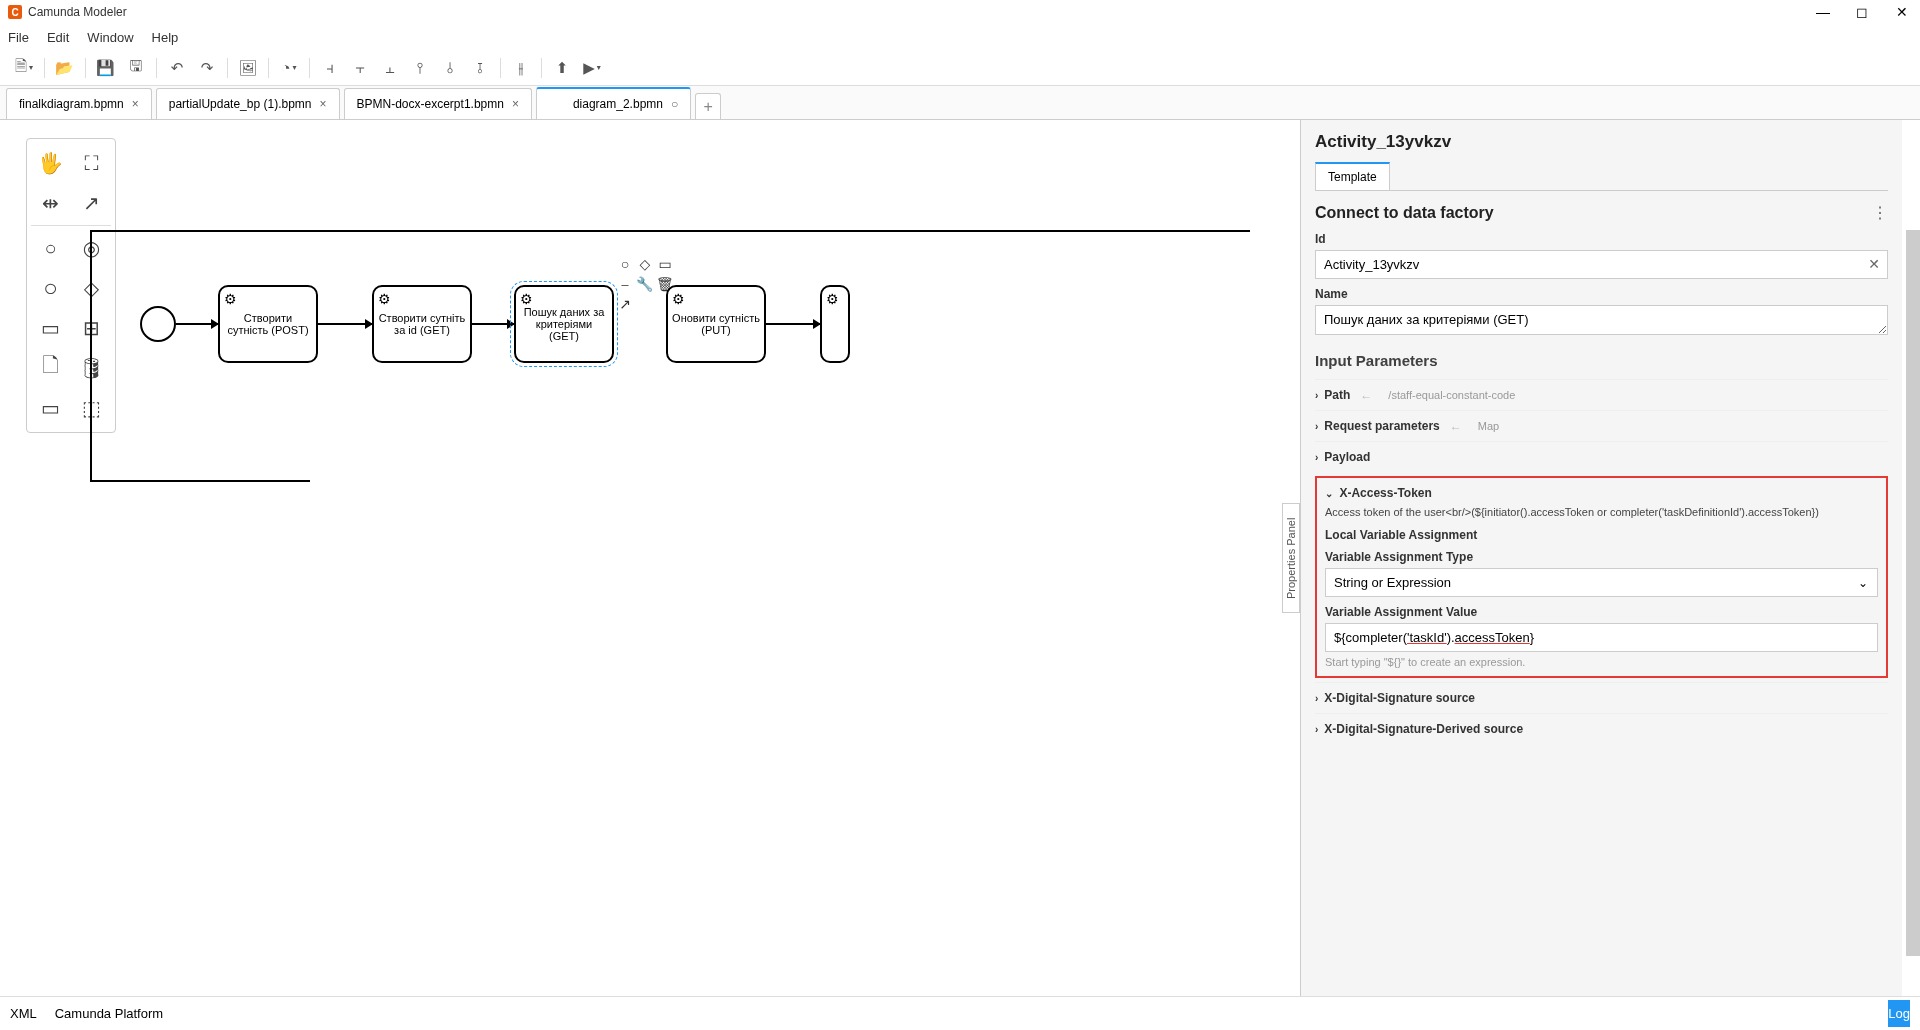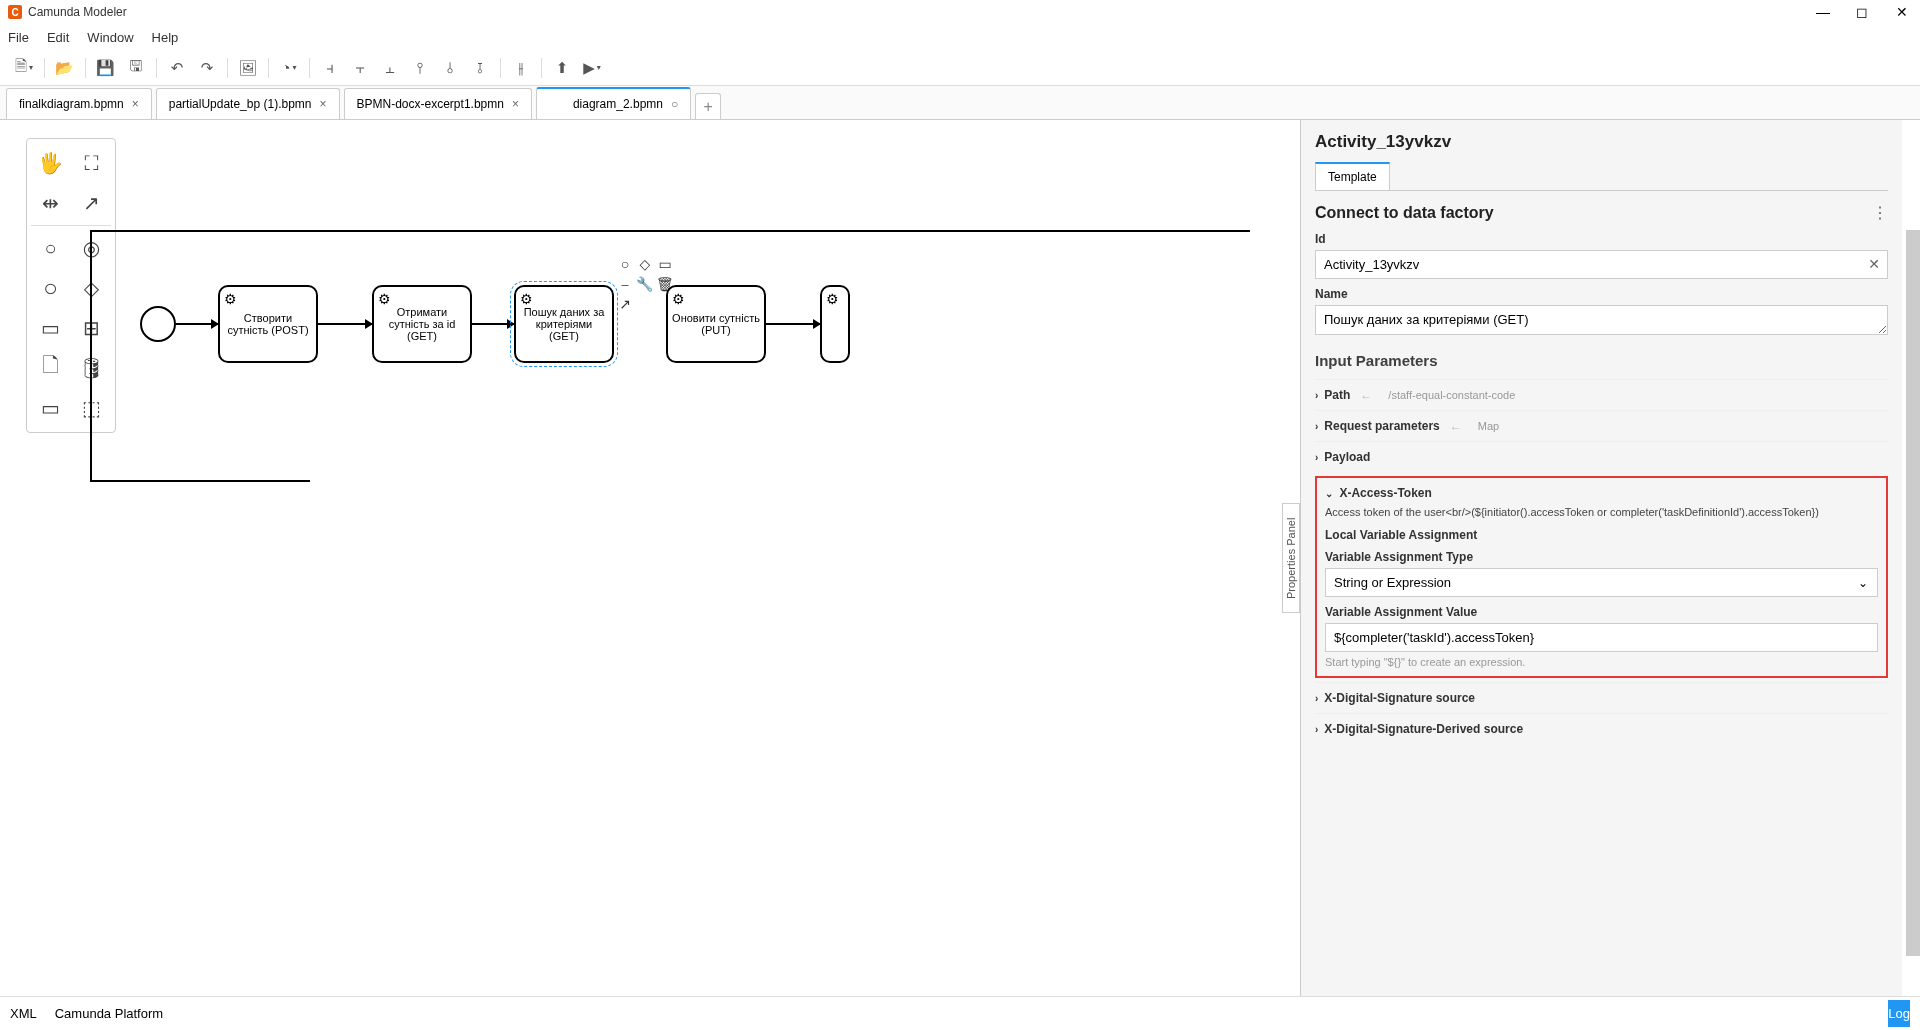--- a/index.html
+++ b/index.html
@@ -87,21 +87,21 @@
 .toggle-row { display: flex; align-items: center; gap: 8px; margin: 6px 0; }
 .toggle { width: 44px; height: 22px; background: #2196f3; border-radius: 11px; position: relative; cursor: pointer; }
 .toggle::after { content: ''; position: absolute; width: 18px; height: 18px; background: #fff; border-radius: 50%; top: 2px; right: 2px; }
 .toggle-label { font-size: 12px; color: #333; }
 
 select.field-input { appearance: none; background: #fff; }
 .select-wrap { position: relative; }
 .select-chev { position: absolute; right: 10px; top: 8px; font-size: 12px; pointer-events: none; }
 
 .field-hint { font-size: 11px; color: #999; margin-top: 4px; }
-.underline-red { text-decoration-color: #e53935; text-decoration-style: solid; }
+.underline-red { text-decoration: underline; text-decoration-color: #e53935; text-decoration-style: solid; }
 
 
 .statusbar { height: 34px; display: flex; align-items: center; justify-content: space-between; padding: 0 10px; border-top: 1px solid #ddd; font-size: 13px; }
 .status-left { display: flex; gap: 18px; }
 .status-log { background: #2196f3; color: #fff; padding: 6px 0; cursor: pointer; }
 
 .outer-scroll { position: absolute; right: 0; top: 110px; bottom: 40px; width: 14px; background: #f0f0f0; }
 .outer-scroll-thumb { background: #ccc; height: 100%; width: 14px; }
 </style>
 </head>
@@ -221,21 +221,21 @@
     <div class="diagram-row" style="left:140px; top:165px;">
       <div class="bpmn-start"></div>
       <div class="bpmn-arrow" style="width:42px;"></div>
       <div class="bpmn-task">
         <span class="bpmn-gear">⚙</span>
         <span>Створити сутність (POST)</span>
       </div>
       <div class="bpmn-arrow" style="width:54px;"></div>
       <div class="bpmn-task">
         <span class="bpmn-gear">⚙</span>
-        <span>Отримати сутність за id (GET)</span>
+        <span>Створити сутніть за id (GET)</span>
       </div>
       <div class="bpmn-arrow" style="width:42px;"></div>
       <div class="bpmn-task selected">
         <span class="bpmn-gear">⚙</span>
         <span>Пошук даних за критеріями (GET)</span>
       </div>
 
       <div class="context-pad" style="position:relative; margin-left:2px; align-self:flex-start; margin-top:-30px;">
         <span>○</span>
         <span>◇</span>

